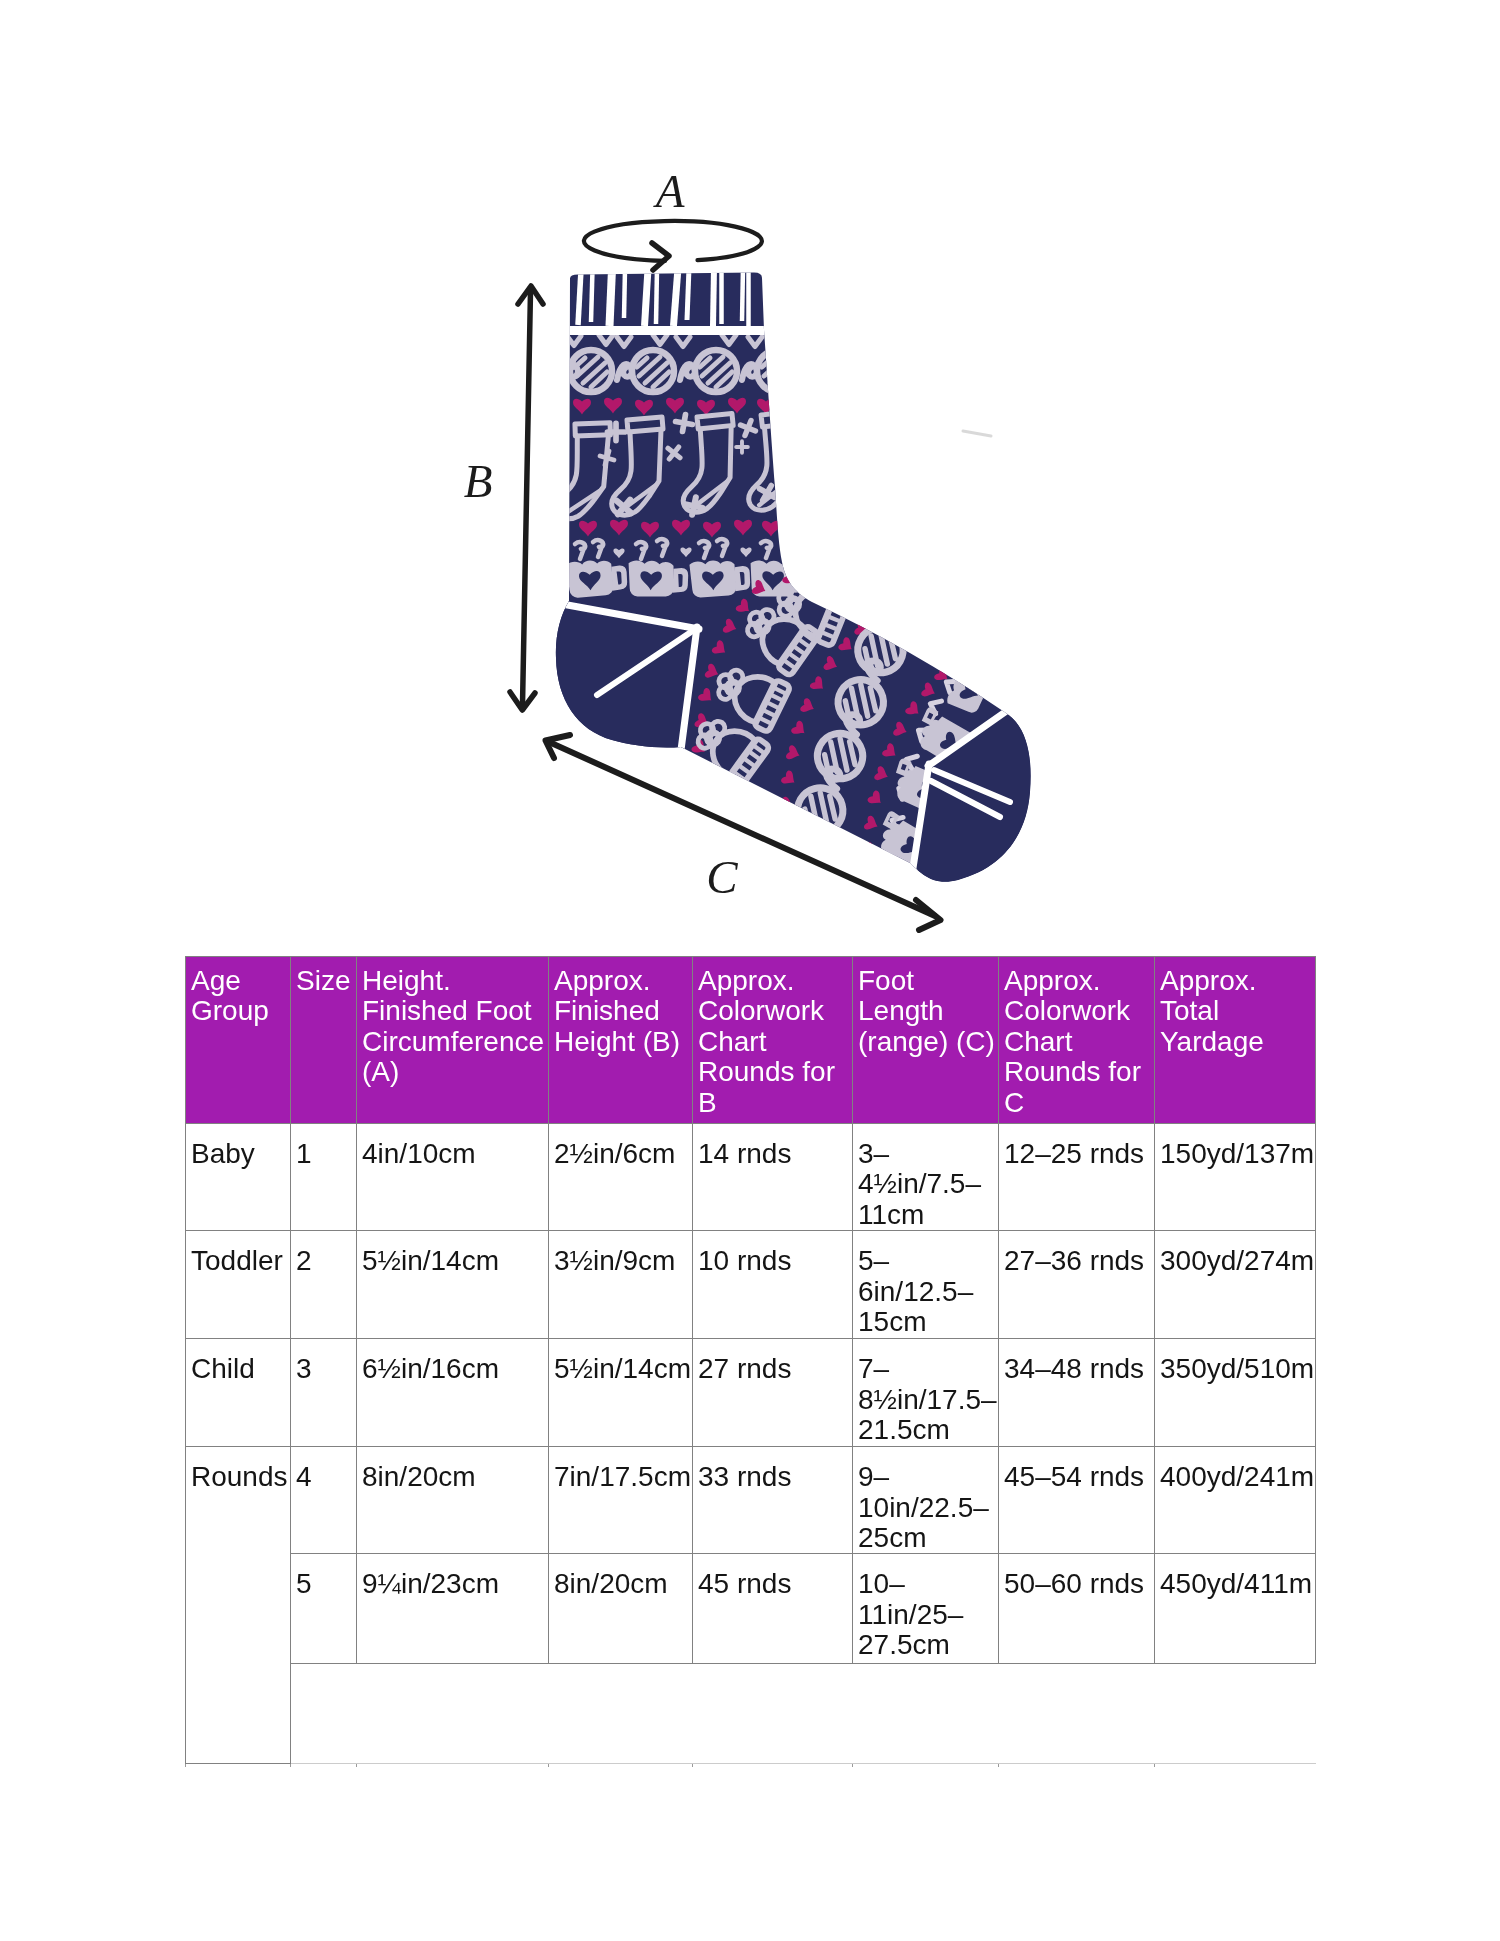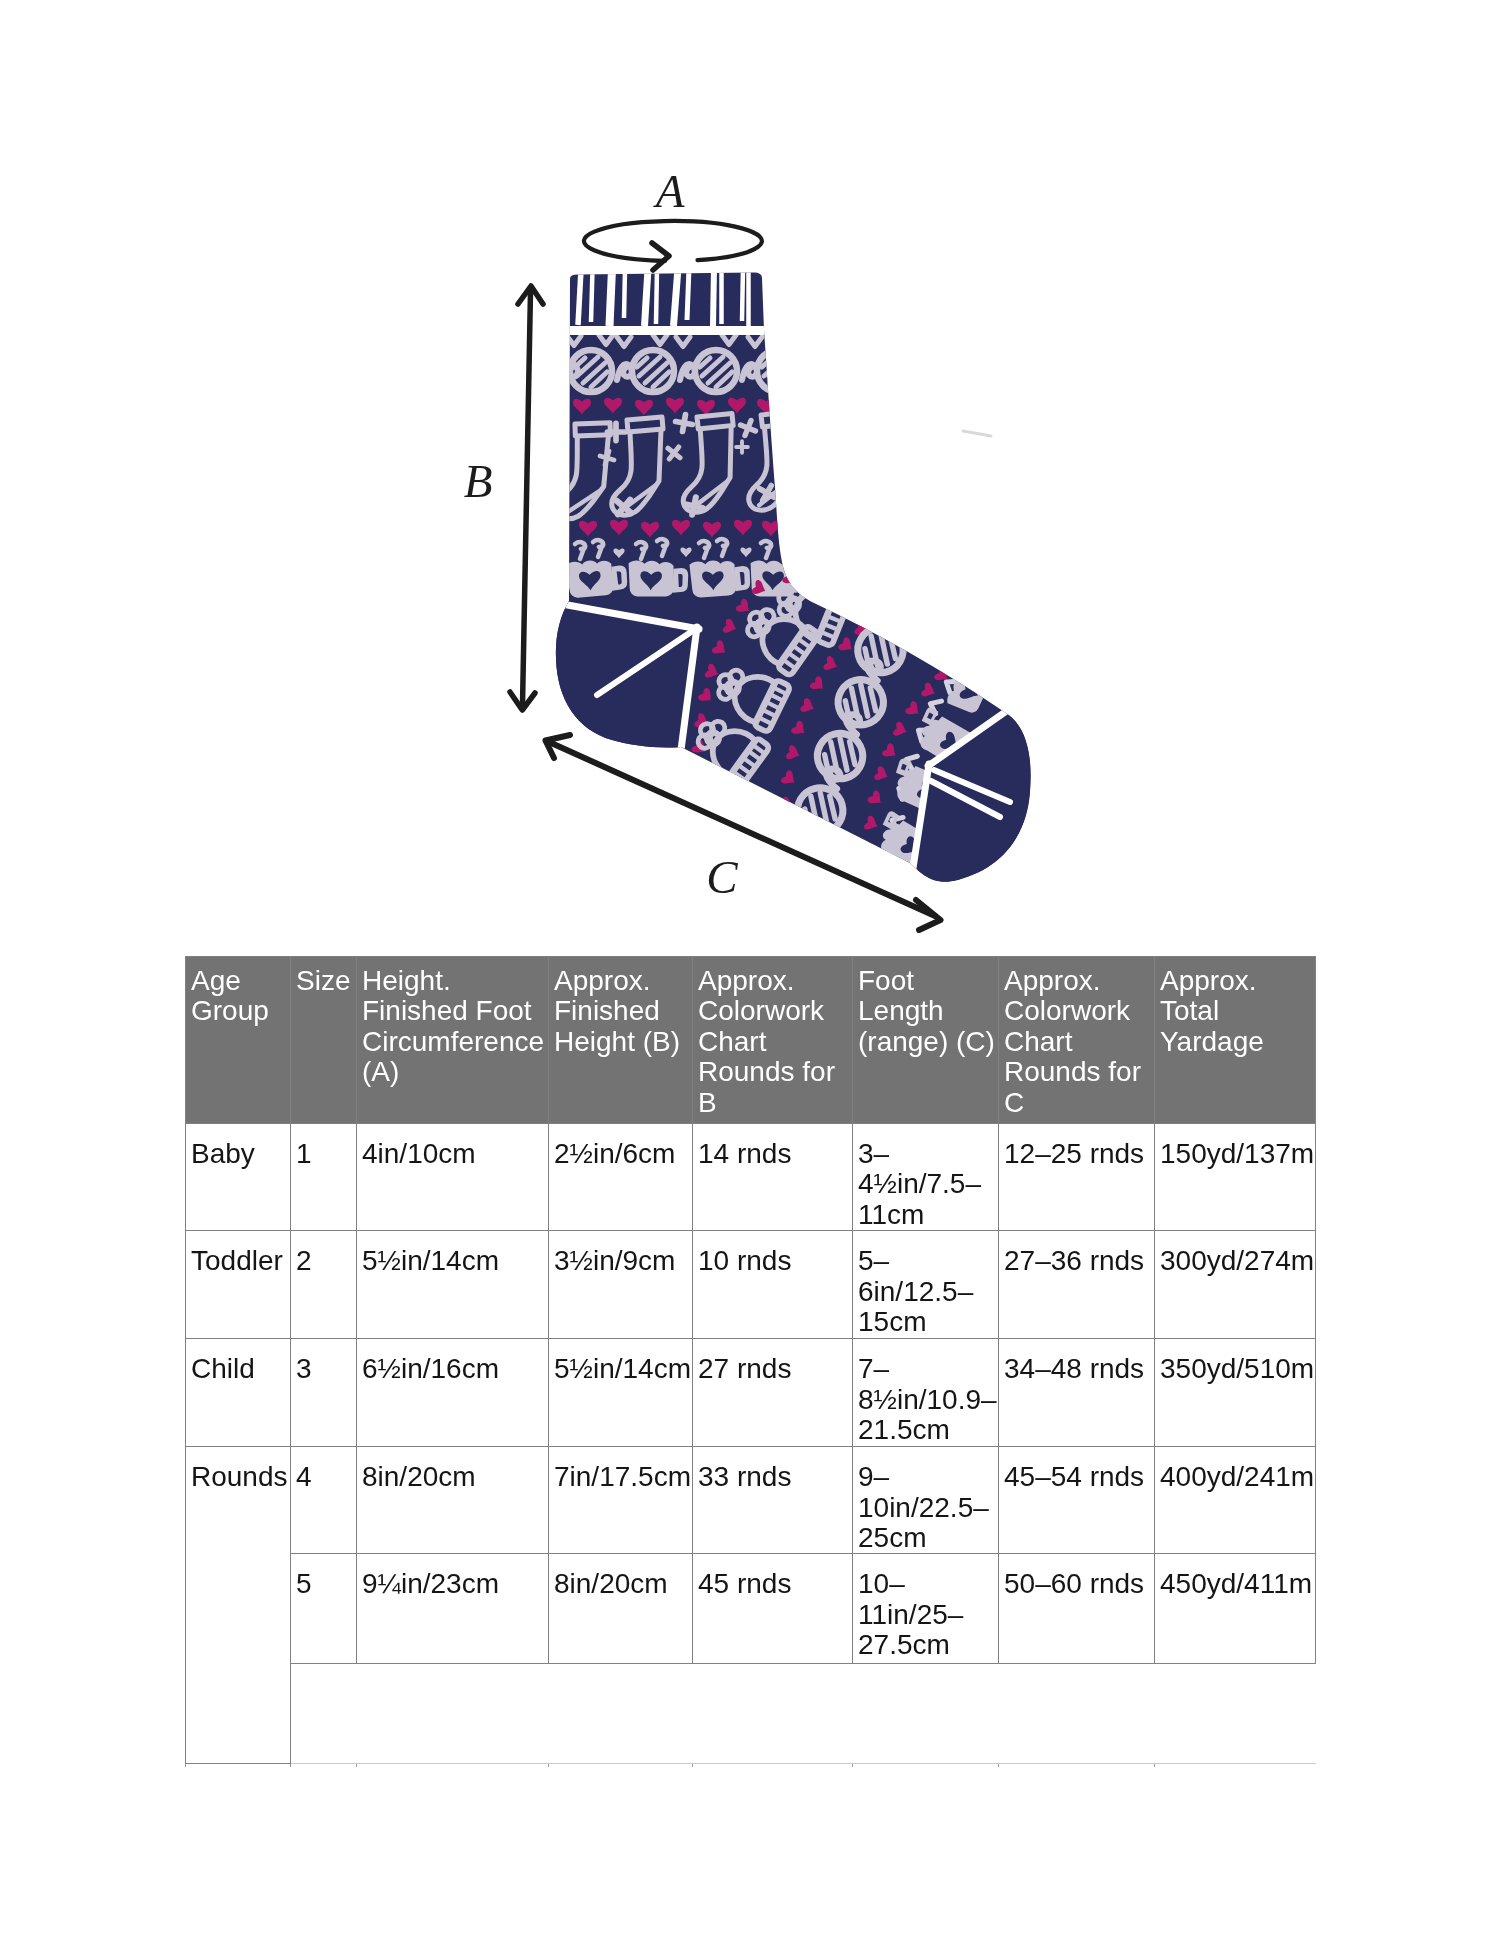--- a/index.html
+++ b/index.html
@@ -3,21 +3,21 @@
 <meta charset="utf-8">
 <style>
   html,body{margin:0;padding:0;background:#ffffff;}
   #page{position:relative;width:1500px;height:1941px;background:#ffffff;overflow:hidden;
         font-family:"Liberation Sans",sans-serif;}
   #illus{position:absolute;left:0;top:0;}
   #tblwrap{position:absolute;left:185px;top:956px;}
   table{border-collapse:collapse;table-layout:fixed;width:1130px;}
   td{vertical-align:top;font-size:28px;line-height:30.4px;color:#151515;
      padding:15px 1px 0 5px;border:1.5px solid #818181;overflow:hidden;}
-  tr.hdr td{background:#737373;color:#ffffff;padding-top:9px;}
+  tr.hdr td{background:#a21caf;color:#ffffff;padding-top:9px;}
   td.noborder{border-left:none;border-right:none;border-bottom:1.5px solid #cccccc;}
   tr.stub td{border:none;border-left:1.5px solid #9a9a9a;padding:0;height:3px;line-height:0;}
 </style>
 </head>
 <body>
 <div id="page">
 <svg id="illus" width="1500" height="960" viewBox="0 0 1500 960">
   <defs>
     <path id="hrt" d="M0,8.5 C-2.6,3.6 -9,1 -9,-3.6 C-9,-7.8 -4.4,-8.6 0,-4.4 C4.4,-8.6 9,-7.8 9,-3.6 C9,1 2.6,3.6 0,8.5 Z"></path>
     <path id="vchk" d="M-7,-5 L0,4.5 L7,-5" fill="none" stroke-width="5" stroke-linecap="round" stroke-linejoin="round"></path>
@@ -331,21 +331,21 @@
   <td>5–6in/12.5–15cm</td>
             <td>27–36 rnds</td>
             <td>300yd/274m</td>
  </tr>
  <tr style="height:108px">
   <td>Child</td>
             <td>3</td>
             <td>6½in/16cm</td>
             <td>5½in/14cm</td>
             <td>27 rnds</td>
-  <td>7–8½in/10.9–21.5cm</td>
+  <td>7–8½in/17.5–21.5cm</td>
             <td>34–48 rnds</td>
             <td>350yd/510m</td>
  </tr>
  <tr style="height:104px">
   <td rowspan="3" style="border-bottom:1.5px solid #818181">Rounds</td>
             <td>4</td>
             <td>8in/20cm</td>
             <td>7in/17.5cm</td>
             <td>33 rnds</td>
   <td>9–10in/22.5–25cm</td>

